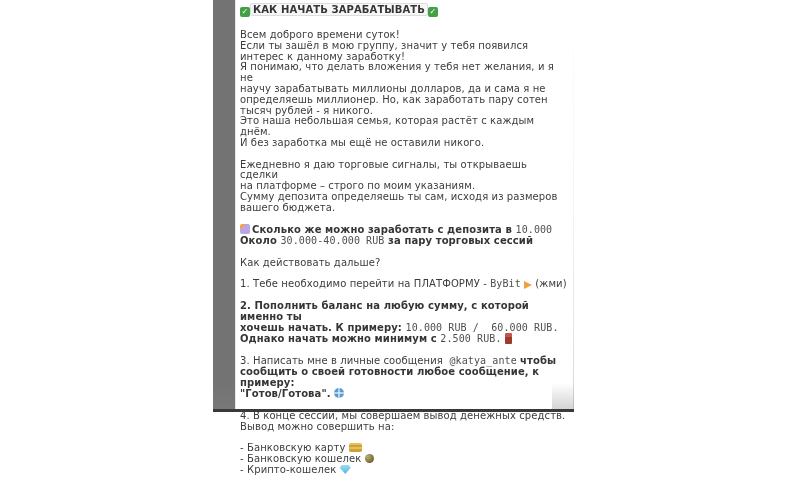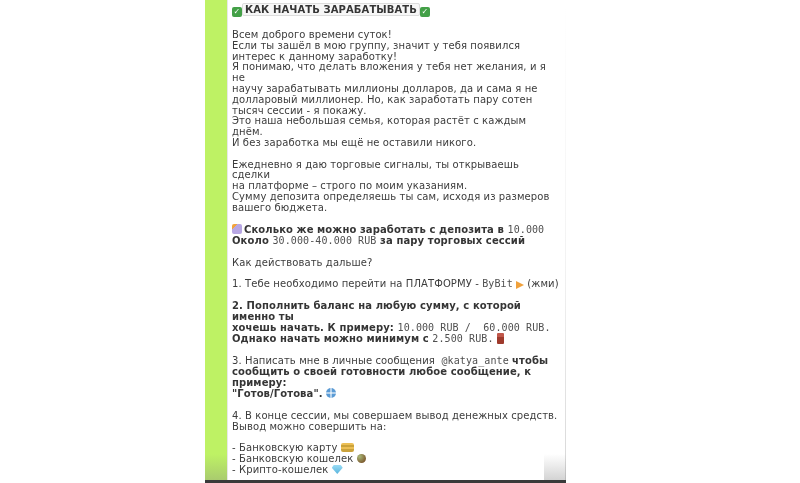--- a/index.html
+++ b/index.html
@@ -1,21 +1,21 @@
 <!DOCTYPE html>
 <html><head>
 <meta charset="utf-8">
 <style>
   html,body{margin:0;padding:0;}
   body{
     width:800px;height:483px;background:#ffffff;overflow:hidden;position:relative;
     font-family:"DejaVu Sans","Liberation Sans",sans-serif;
   }
   .post{
-    position:absolute;left:205px;top:0;width:361px;height:483px;background:#bef264;
+    position:absolute;left:213px;top:0;width:361px;height:412px;background:#737373;
   }
   .msg{
     position:absolute;left:22px;top:0;right:0;bottom:3px;
     border-left:1px solid #e7e7e7;background:#ffffff;
     padding:5px 6px 0 4px;box-sizing:border-box;
     color:#3c3c3c;font-size:10px;line-height:10.8px;letter-spacing:0.1px;
   }
   .right-edge{
     position:absolute;right:0;top:0;bottom:3px;width:1px;
     background:linear-gradient(to bottom,rgba(222,222,222,0) 0%,rgba(218,218,218,0.35) 55%,#d7d7d7 100%);
@@ -57,22 +57,22 @@
   <div class="msg">
       <div class="para title">
         <div class="line"><span class="icon icon-check-green"></span><span class="seg-b title-box">КАК НАЧАТЬ ЗАРАБАТЫВАТЬ</span><span class="icon icon-check-green"></span></div>
       </div>
       <div class="para">
         <div class="line"><span class="seg-r">Всем доброго времени суток!</span></div>
         <div class="line"><span class="seg-r">Если ты зашёл в мою группу, значит у тебя появился</span></div>
         <div class="line"><span class="seg-r">интерес к данному заработку!</span></div>
         <div class="line"><span class="seg-r">Я понимаю, что делать вложения у тебя нет желания, и я не</span></div>
         <div class="line"><span class="seg-r">научу зарабатывать миллионы долларов, да и сама я не</span></div>
-        <div class="line"><span class="seg-r">долларовый миллионер. Но, как заработать пару сотен</span></div>
-        <div class="line"><span class="seg-r">тысяч сессии - я покажу.</span></div>
+        <div class="line"><span class="seg-r">определяешь миллионер. Но, как заработать пару сотен</span></div>
+        <div class="line"><span class="seg-r">тысяч рублей - я никого.</span></div>
         <div class="line"><span class="seg-r">Это наша небольшая семья, которая растёт с каждым днём.</span></div>
         <div class="line"><span class="seg-r">И без заработка мы ещё не оставили никого.</span></div>
       </div>
       <div class="para">
         <div class="line"><span class="seg-r">Ежедневно я даю торговые сигналы, ты открываешь сделки</span></div>
         <div class="line"><span class="seg-r">на платформе – строго по моим указаниям.</span></div>
         <div class="line"><span class="seg-r">Сумму депозита определяешь ты сам, исходя из размеров</span></div>
         <div class="line"><span class="seg-r">вашего бюджета.</span></div>
       </div>
       <div class="para">

